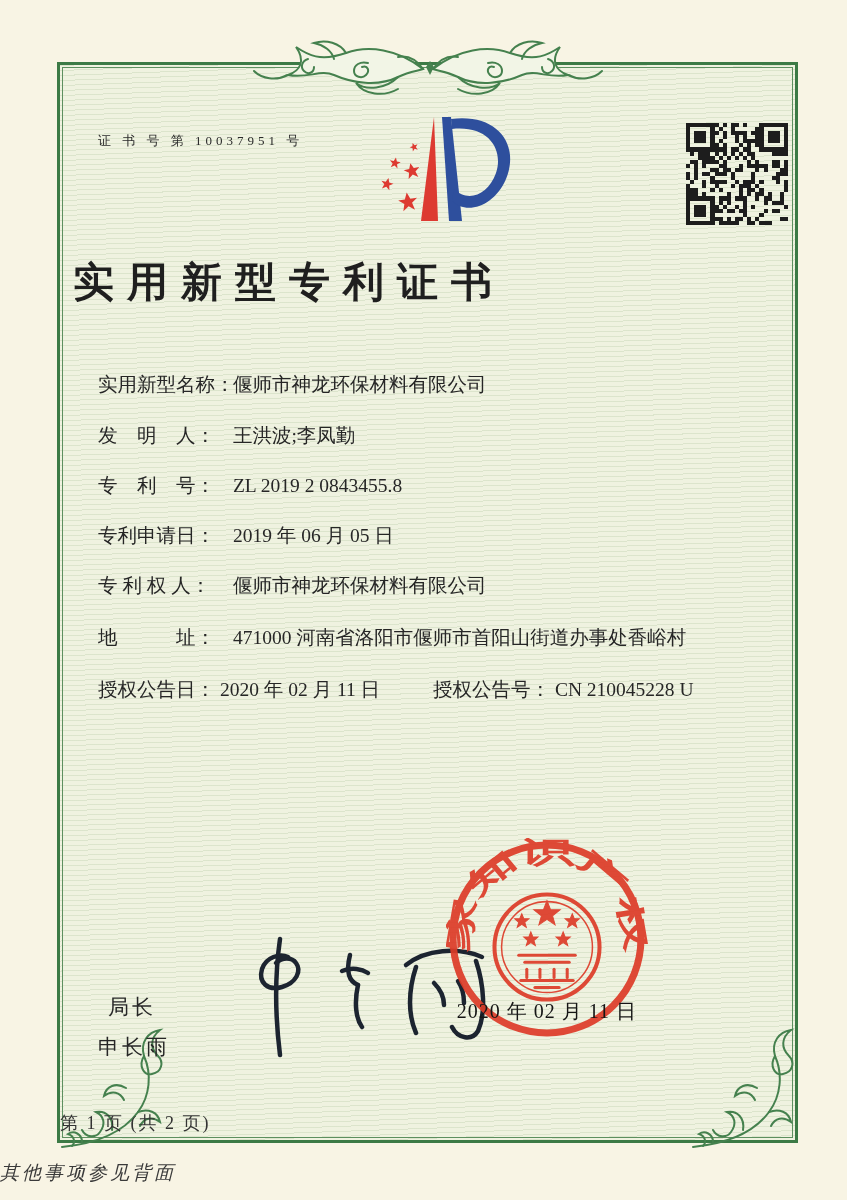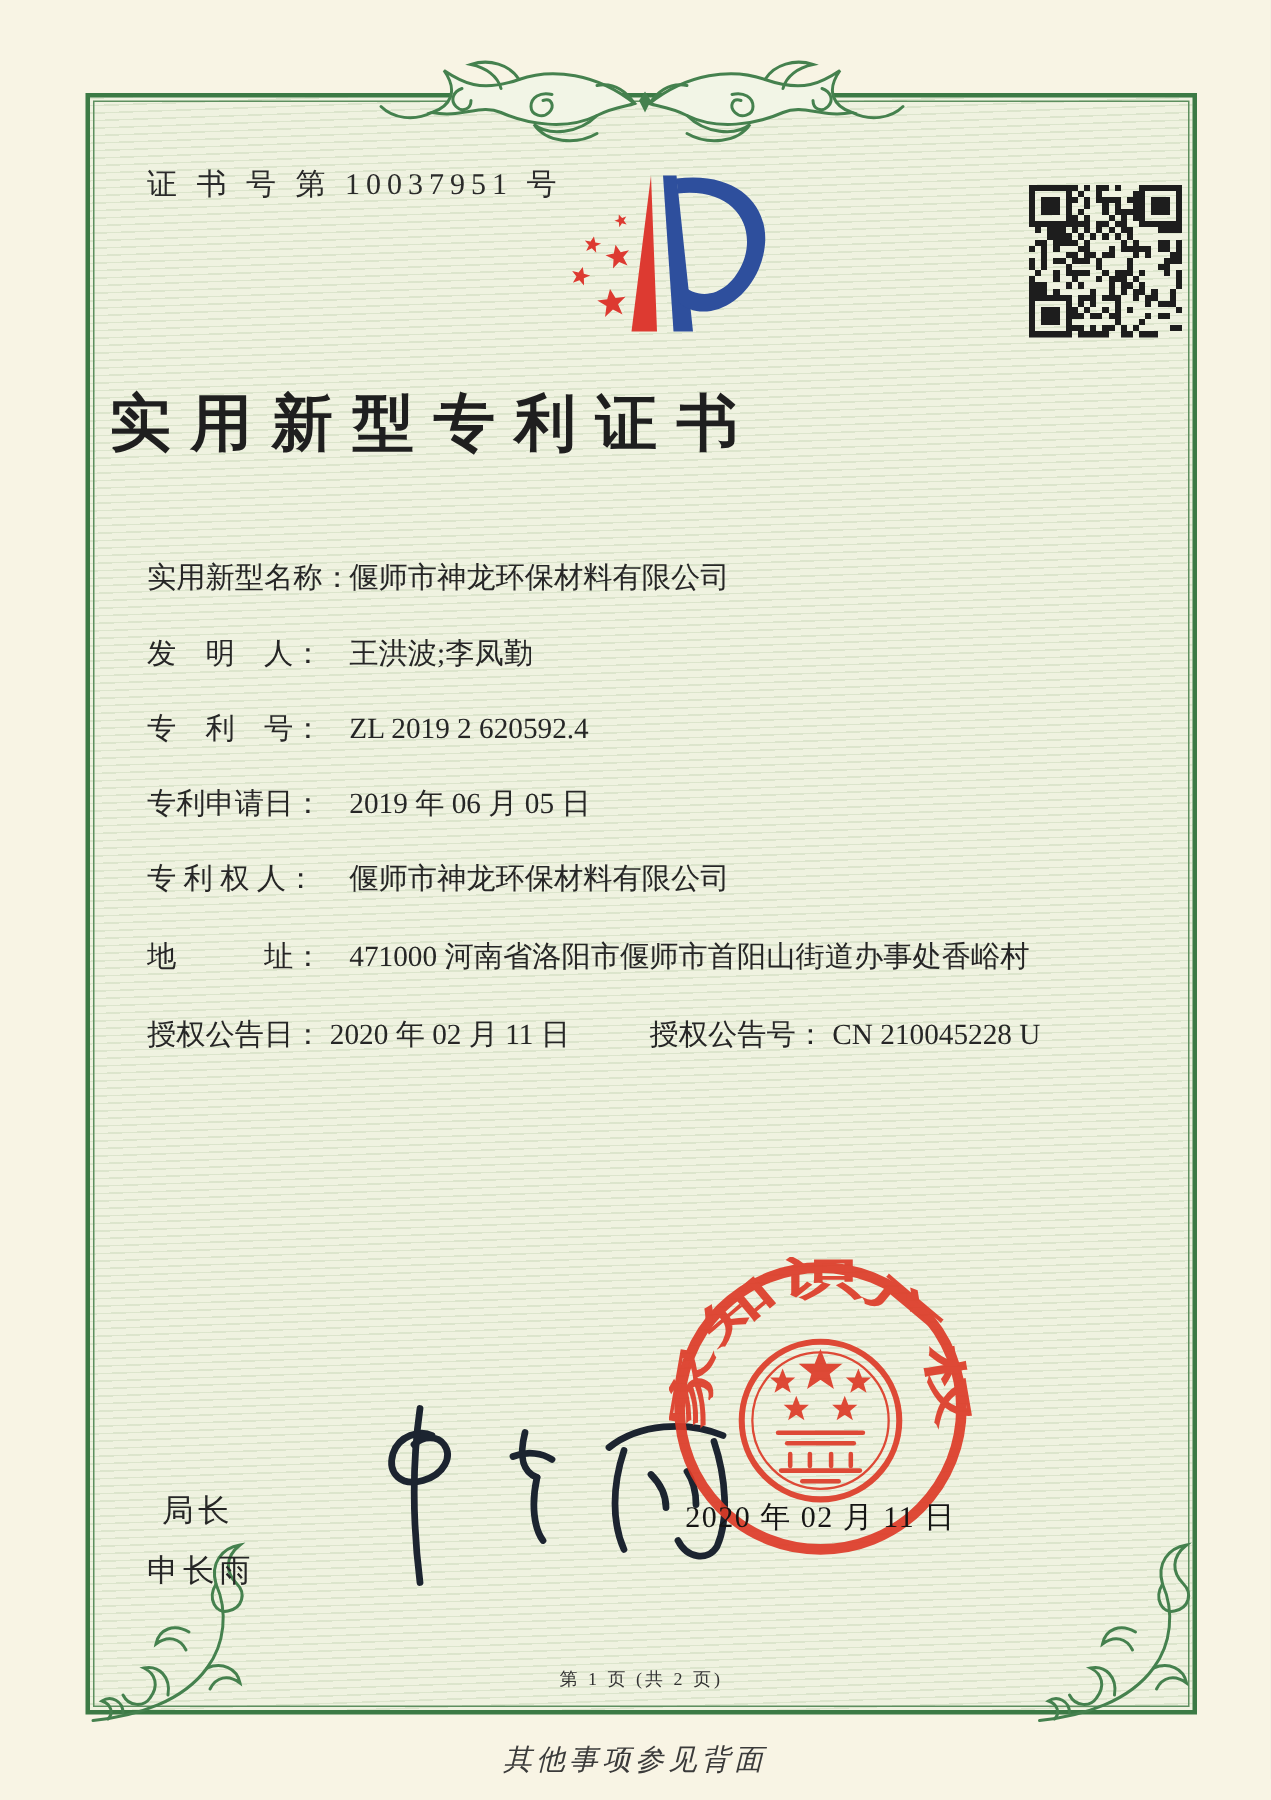--- a/index.html
+++ b/index.html
@@ -26,22 +26,22 @@
     content:""; position:absolute; inset:2px;
     border:1px solid #5d8f5f; pointer-events:none;
   }
   .ornament { position:absolute; pointer-events:none; }
   .orn-top    { left:50%; top:-34px; transform:translateX(-50%); }
   .orn-bl     { left:-8px;  bottom:-12px; }
   .orn-br     { right:-8px; bottom:-12px; transform:scaleX(-1); }
 
   
   .cert-no {
-    position:absolute; left:38px; top:44px;
-    font-size:20px; letter-spacing:4px; color:#2a2a2a;
+    position:absolute; left:38px; top:67px;
+    font-size:13px; letter-spacing:4px; color:#2a2a2a;
   }
   .logo { position:absolute; left:290px; top:42px; width:170px; height:122px; }
   .qr   { position:absolute; left:626px; top:58px; width:102px; height:102px; }
   .title {
     position:absolute; left:0; right:0; top:190px;
     text-align:left; font-size:41px; font-weight:bold;
     letter-spacing:13px; color:#1f1f1f; text-indent:13px;
   }
 
   
@@ -69,25 +69,25 @@
   
   .seal { position:absolute; left:446px; top:838px; width:202px; height:202px; }
   .seal-date {
     position:absolute; left:446px; top:998px; width:202px;
     text-align:center; font-size:20px; letter-spacing:1px; color:#151515; z-index:4;
   }
 
   
   .page-no {
     position:absolute; left:0; right:0; top:1046px;
-    text-align:center; font-size:12px; letter-spacing:2px; color:#333;
+    font-size:18px; letter-spacing:2px; color:#333;
   }
   .footer-note {
     position:absolute; left:0; right:0; top:1160px;
-    text-align:center; font-size:19px; letter-spacing:3px;
+    text-align:left; font-size:19px; letter-spacing:3px;
     font-style:italic; color:#3a3a3a;
   }
 
   .green-stroke { stroke:#45814e; fill:none; stroke-linecap:round; }
 </style>
 </head>
 <body>
 
 <div class="page">
 
@@ -479,21 +479,21 @@
       <div class="row row-0">
         <span class="lbl">实用新型名称：</span>
         <span class="val">偃师市神龙环保材料有限公司</span>
       </div>
       <div class="row row-1">
         <span class="lbl">发　明　人：</span>
         <span class="val">王洪波;李凤勤</span>
       </div>
       <div class="row row-2">
         <span class="lbl">专　利　号：</span>
-        <span class="val">ZL 2019 2 620592.4</span>
+        <span class="val">ZL 2019 2 0843455.8</span>
       </div>
       <div class="row row-3">
         <span class="lbl">专利申请日：</span>
         <span class="val">2019 年 06 月 05 日</span>
       </div>
       <div class="row row-4">
         <span class="lbl">专 利 权 人：</span>
         <span class="val">偃师市神龙环保材料有限公司</span>
       </div>
       <div class="row row-5">

